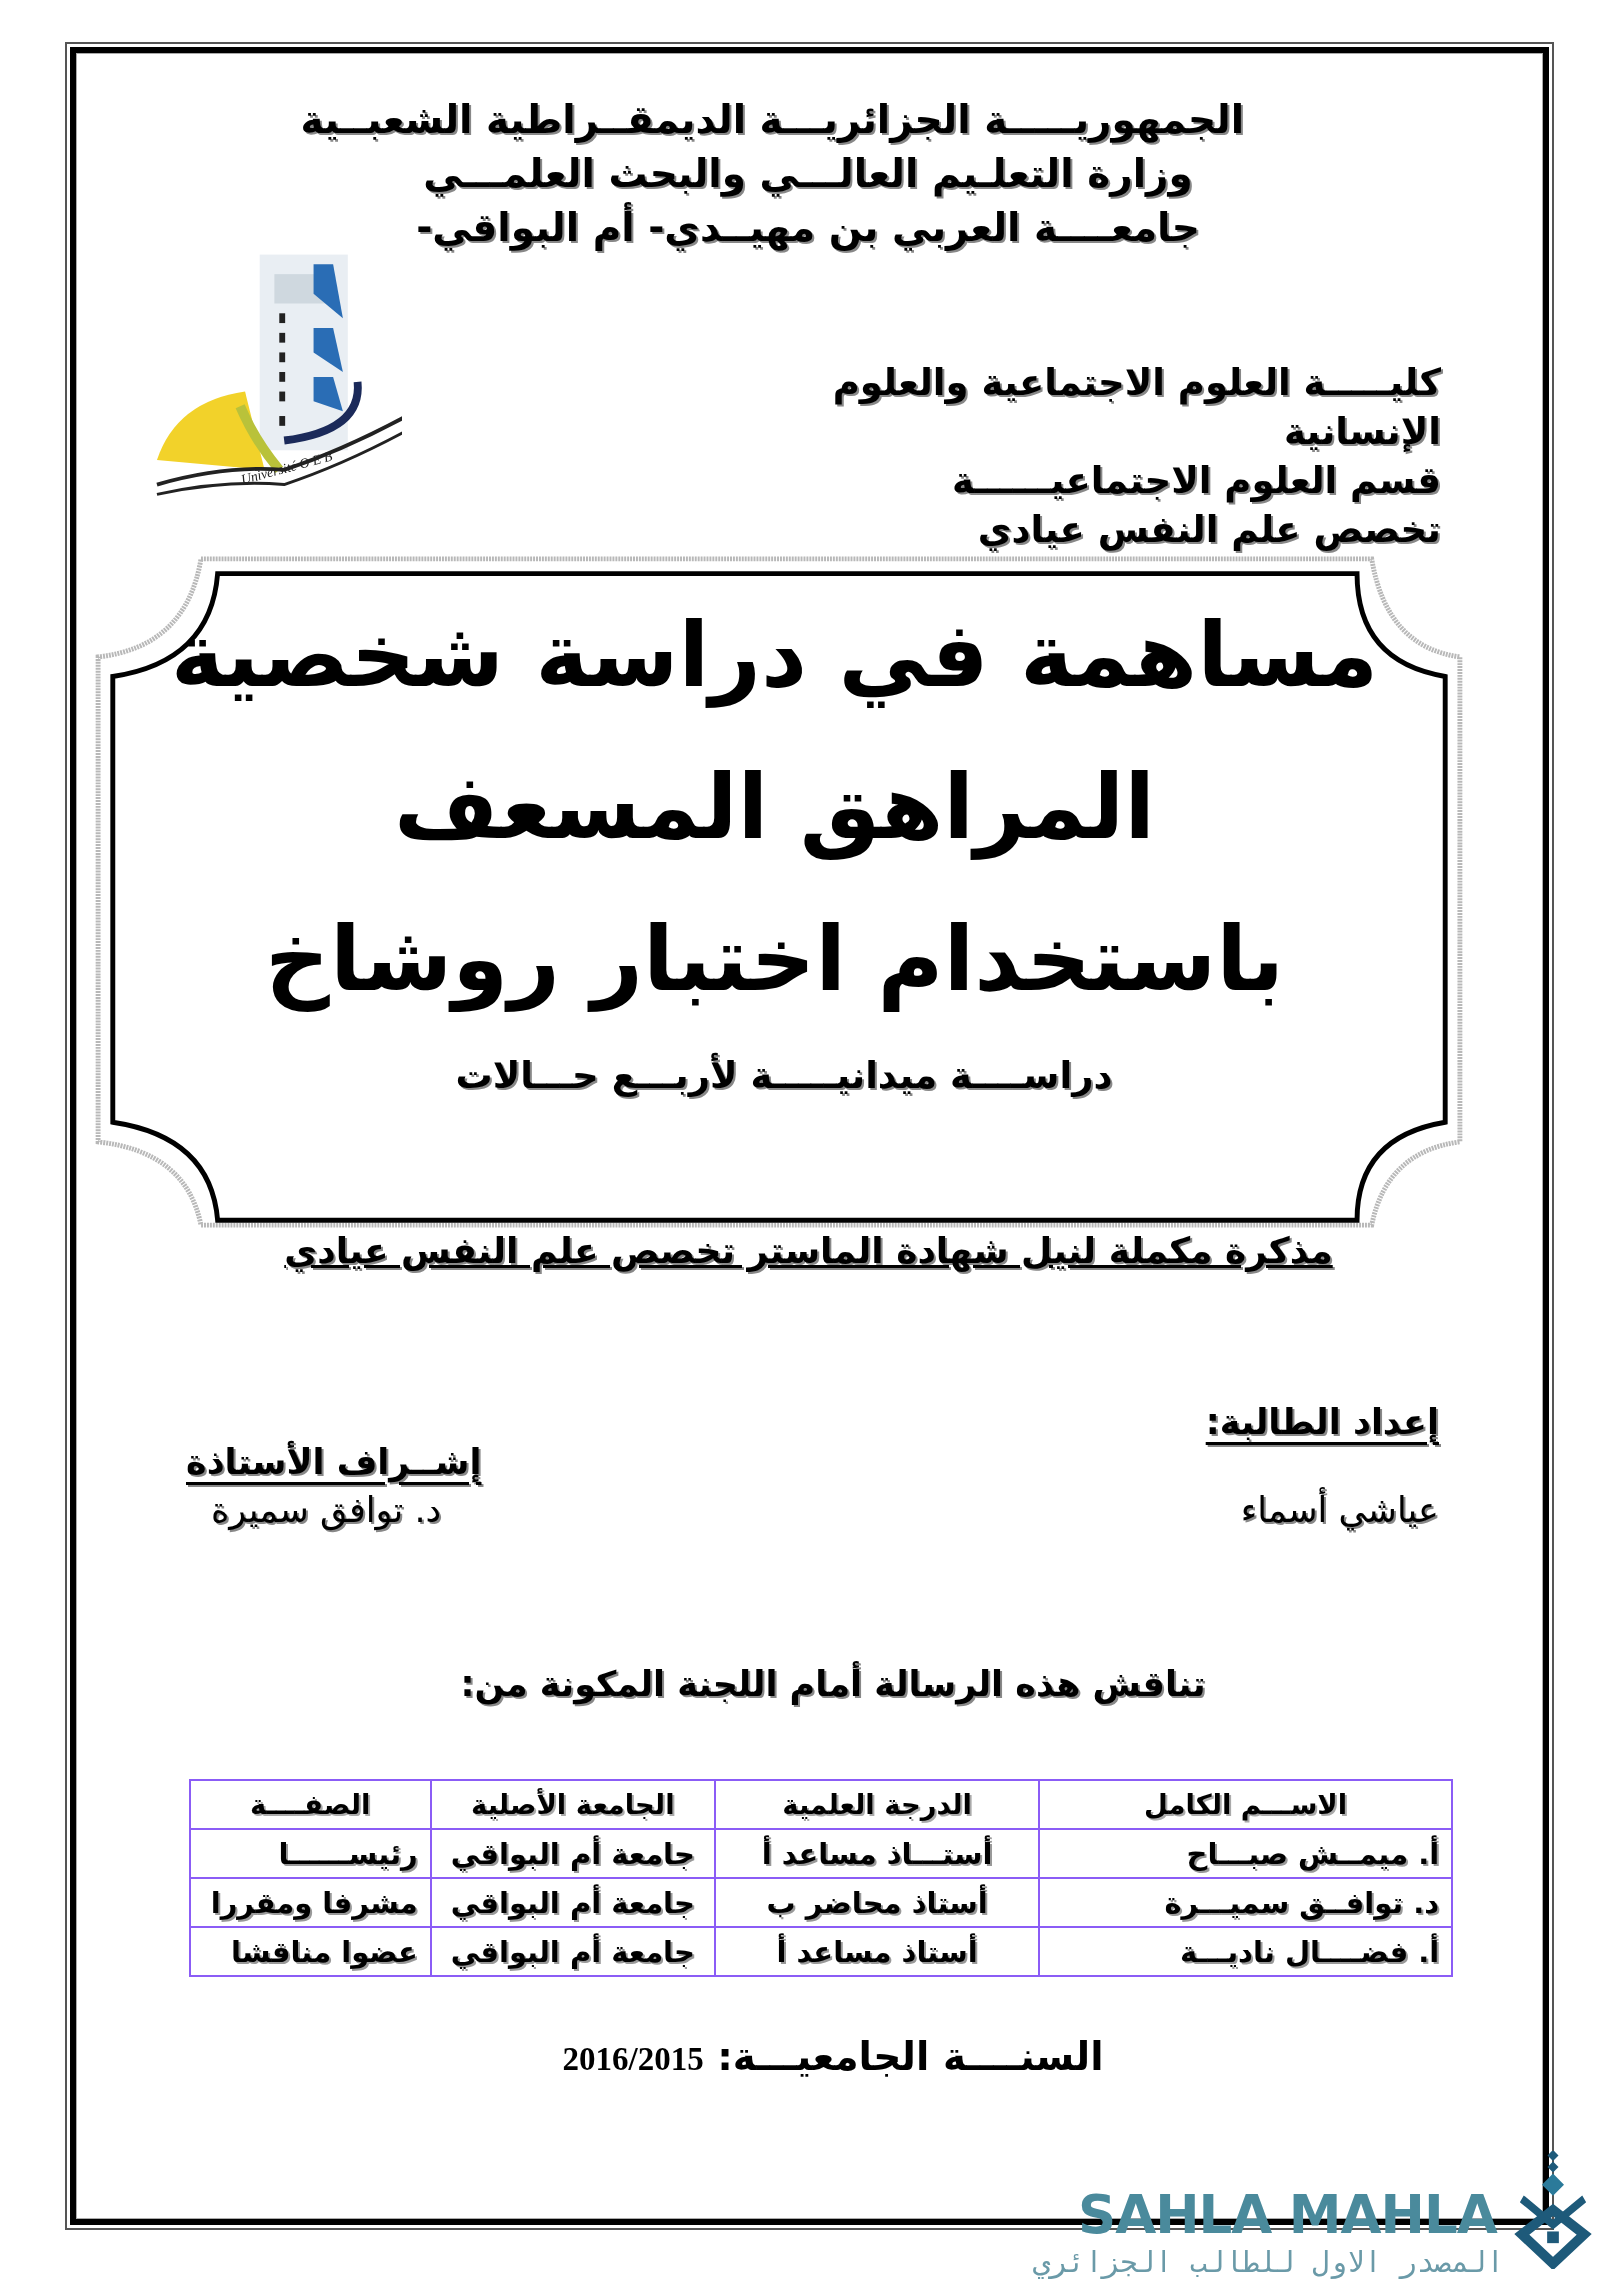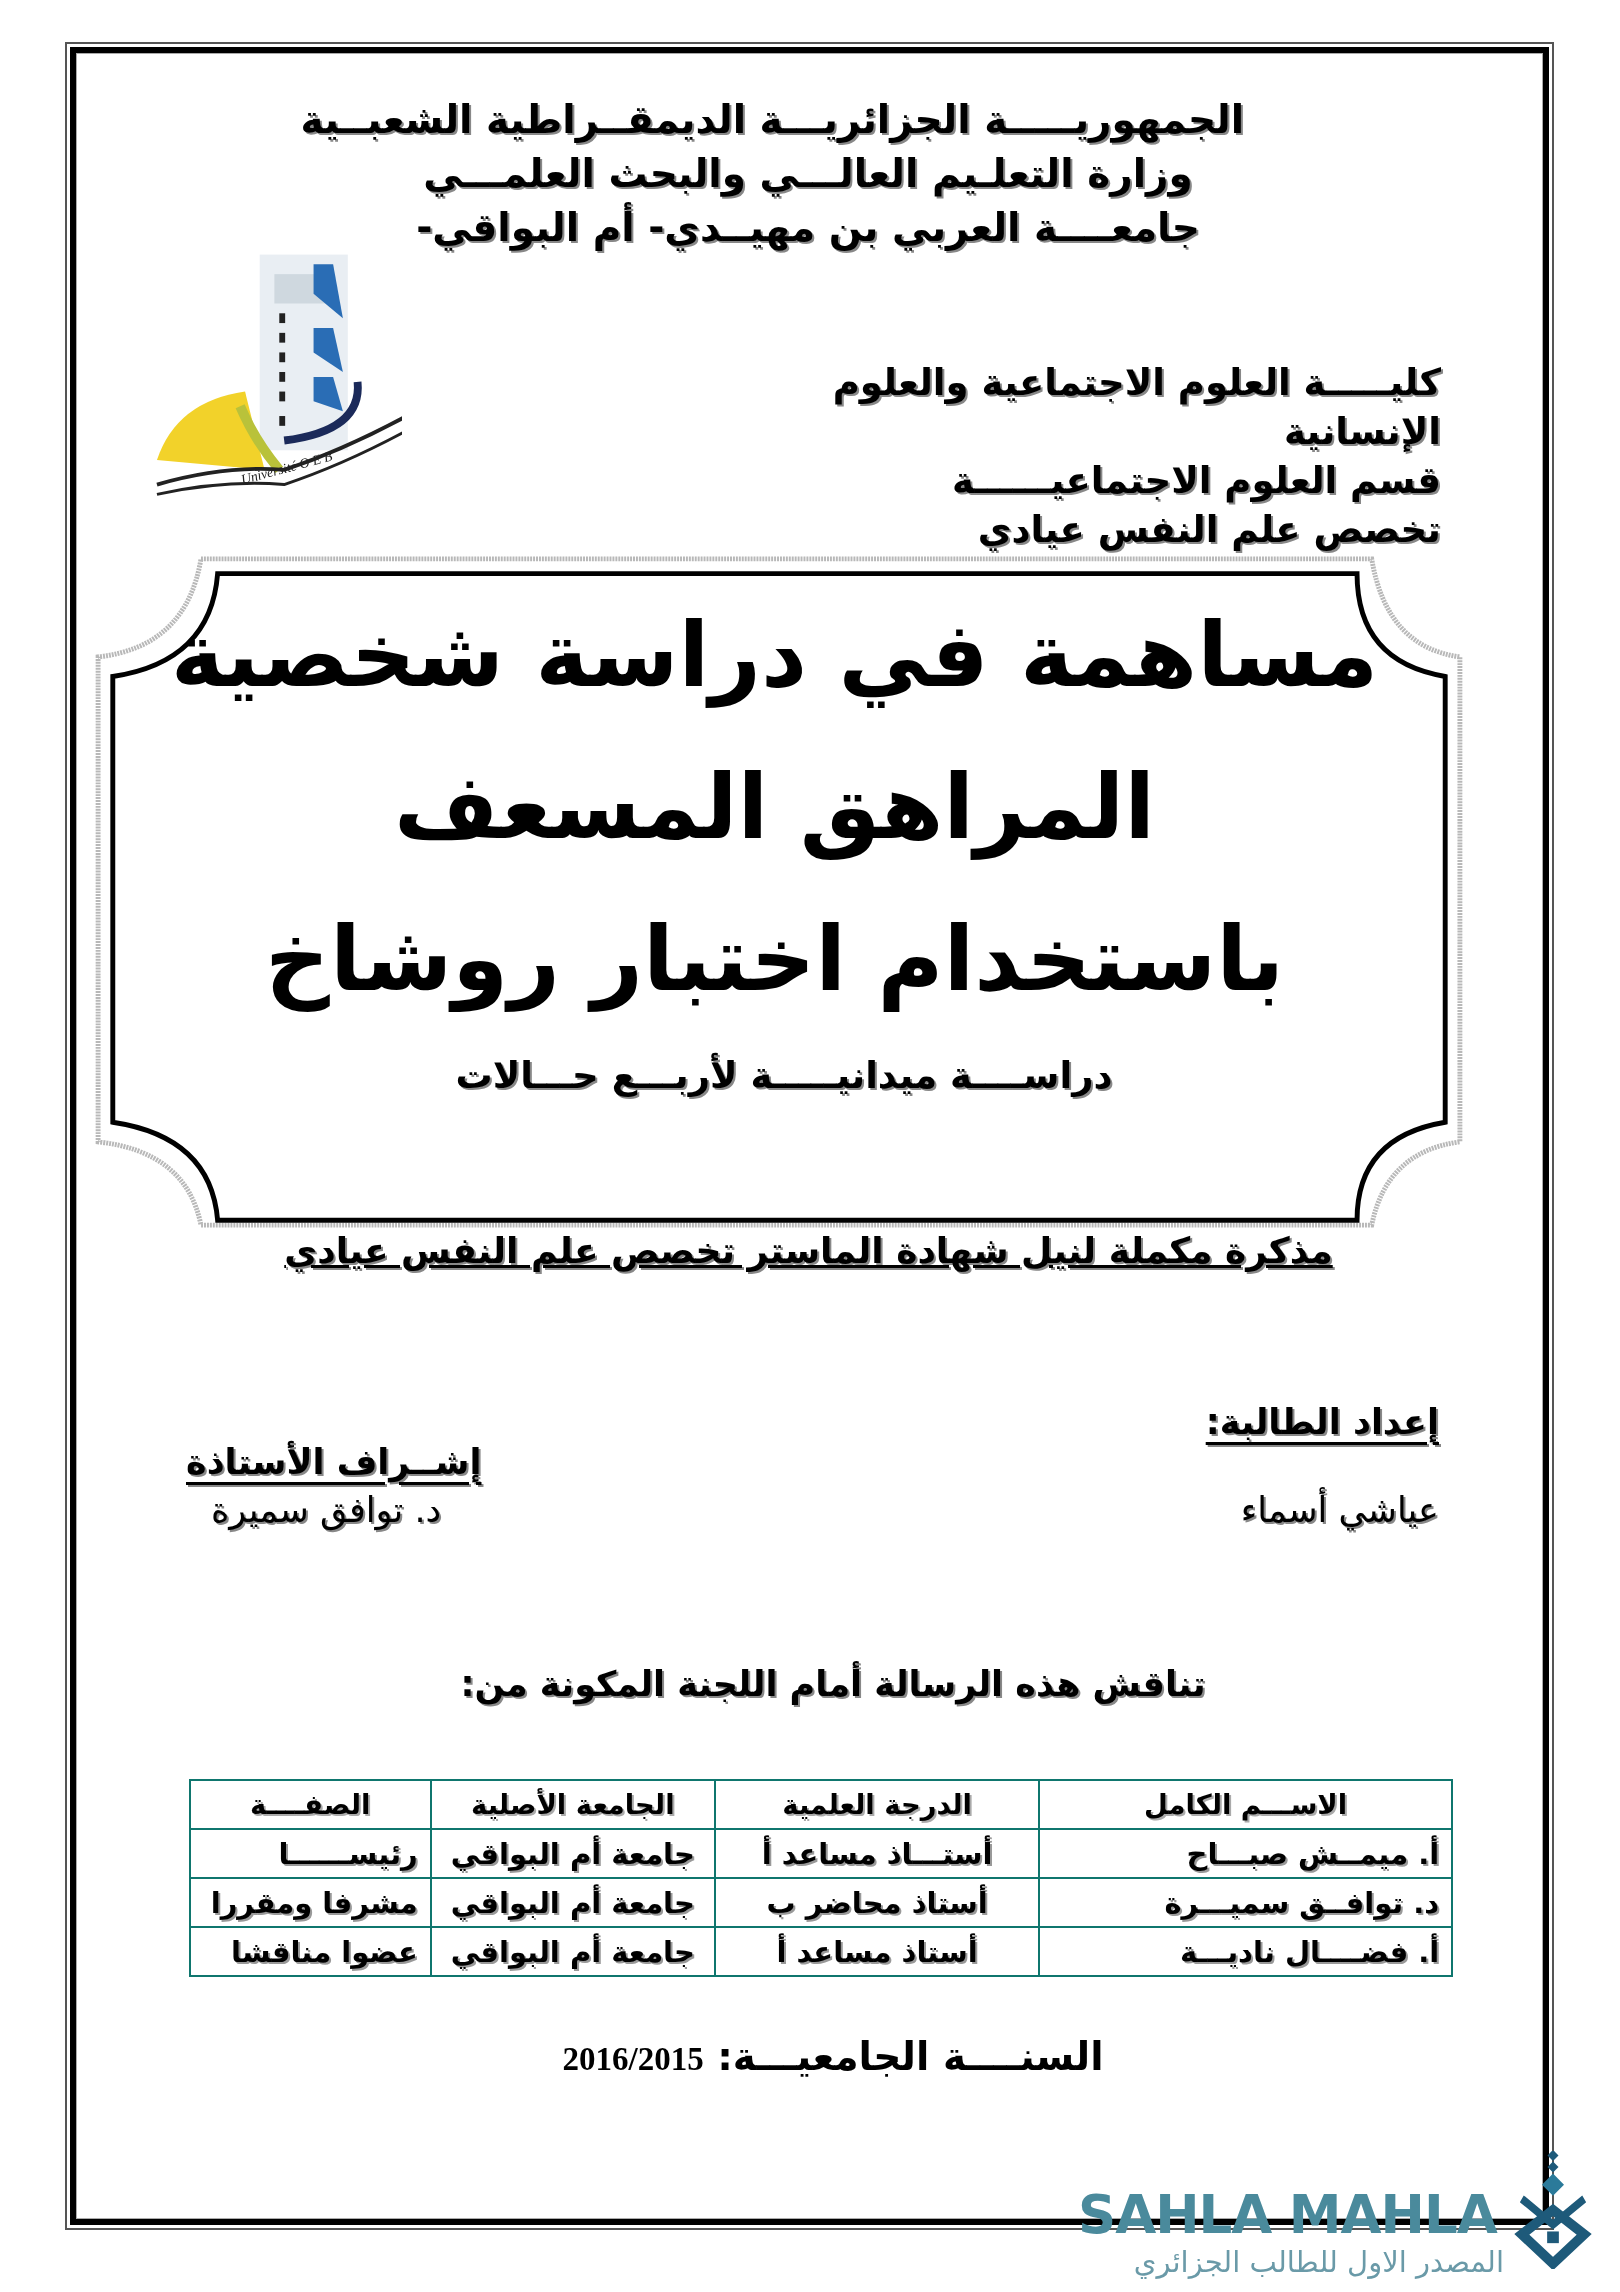--- a/index.html
+++ b/index.html
@@ -136,21 +136,21 @@
   }
 
   table.committee {
     position: absolute;
     left: 189px; top: 1779px;
     width: 1264px;
     border-collapse: collapse;
     direction: rtl;
   }
   table.committee th, table.committee td {
-    border: 2px solid #0f766e;
+    border: 2px solid #8b5cf6;
     font-size: 29px;
     font-weight: bold;
     height: 47px;
     padding: 0 11.8px;
     white-space: nowrap;
     text-shadow: 2px 2px 0 #999;
   }
   table.committee th {
     text-align: center;
     font-size: 27.4px;
@@ -192,20 +192,21 @@
   }
   .wm-sub {
     position: absolute;
     left: 1073px; top: 2245px;
     width: 431px;
     font-size: 29px;
     color: #6a9aa8;
     direction: rtl;
     text-align: right;
     white-space: nowrap;
+    font-family: Liberation Mono, monospace;
   }
   .wm-logo {
     position: absolute;
     left: 1514px; top: 2151px;
     width: 78px; height: 118px;
   }
 </style>
 </head>
 <body>
 

